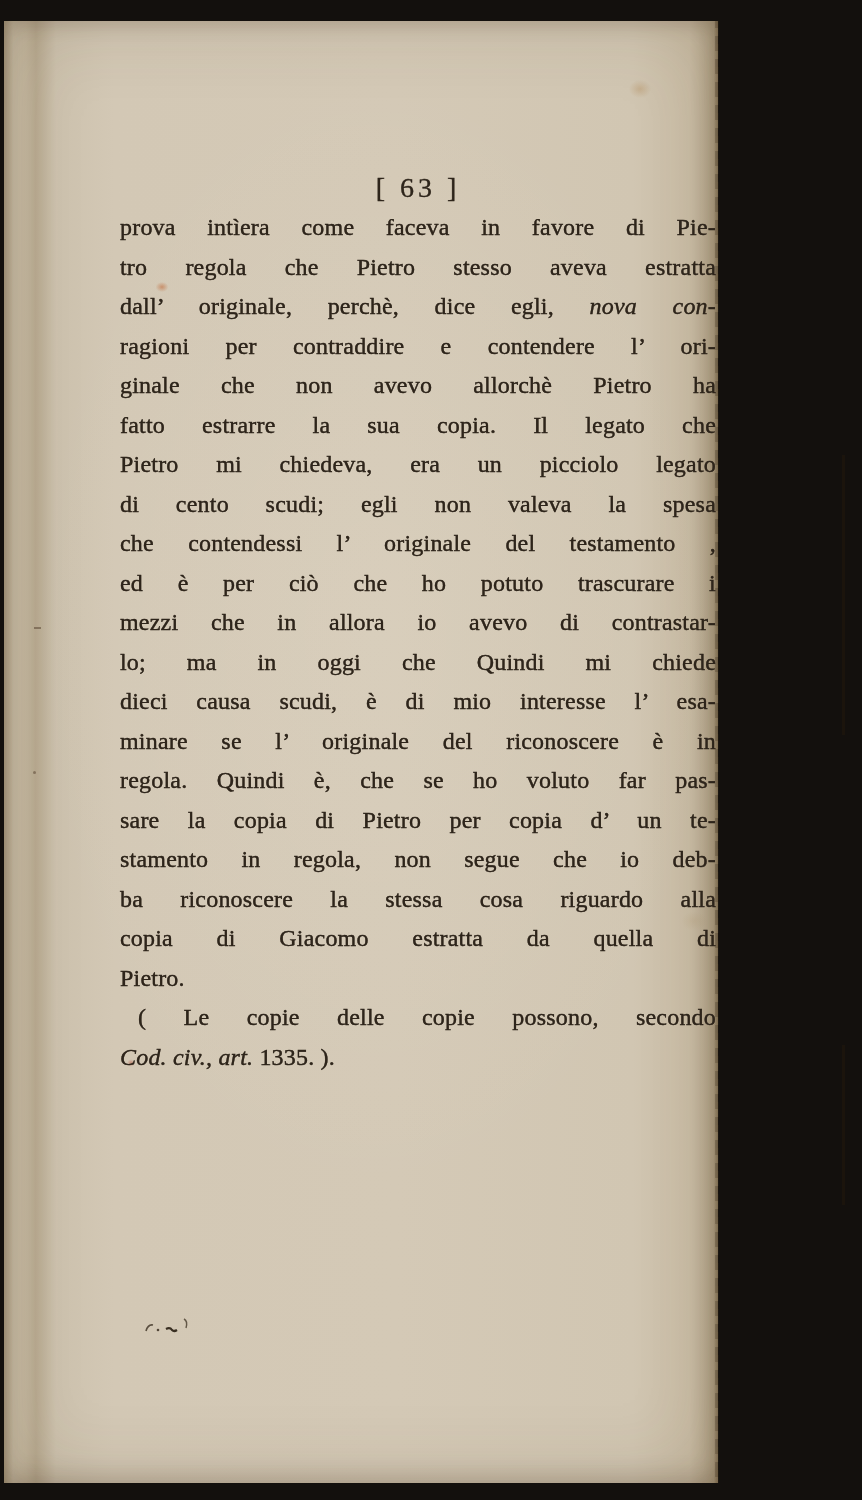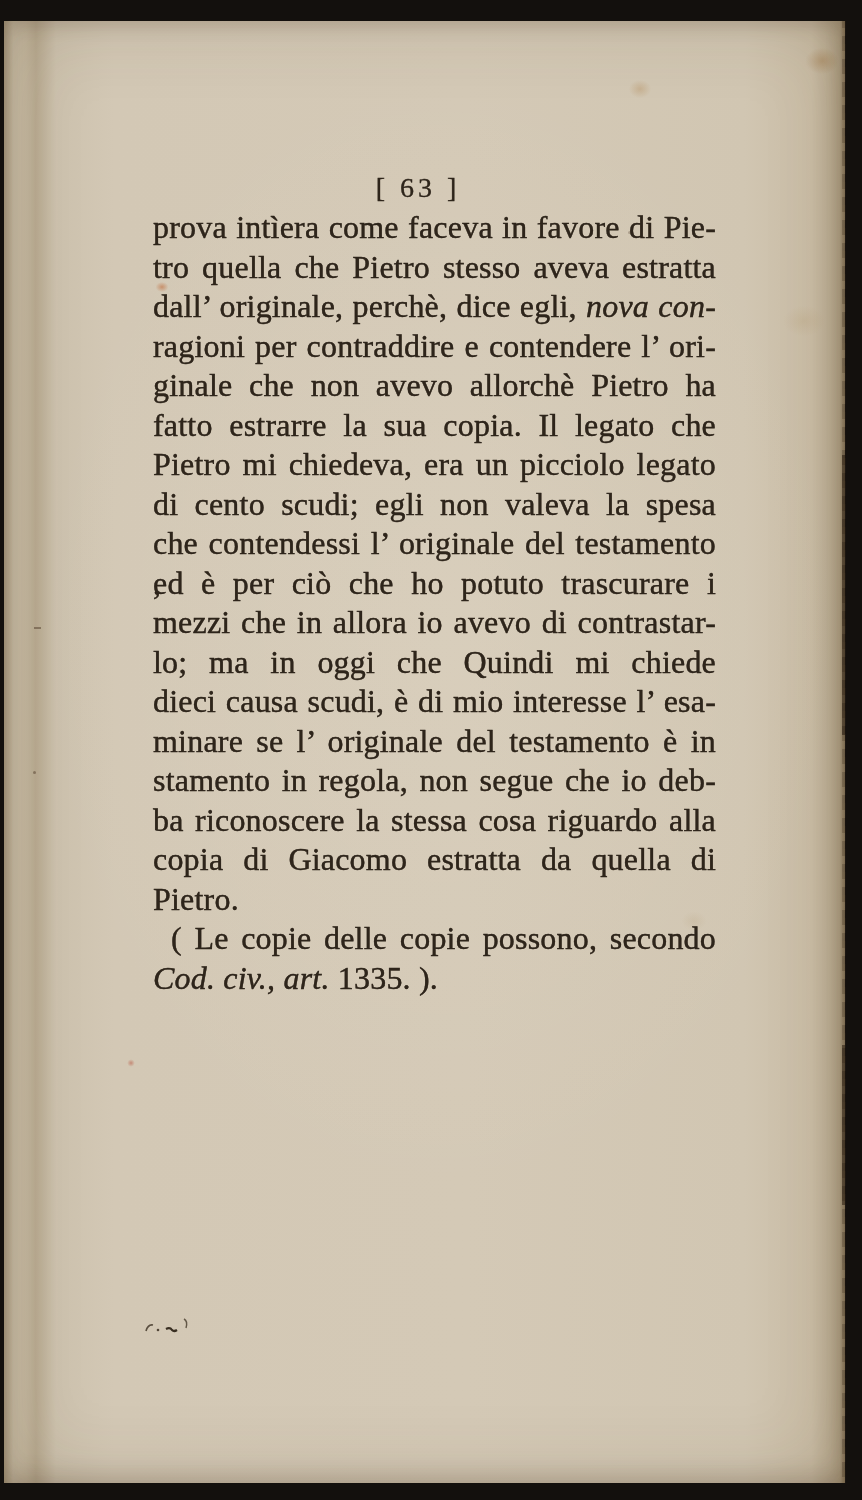--- a/index.html
+++ b/index.html
@@ -3,21 +3,21 @@
 <meta charset="utf-8">
 <style>
   html,body{margin:0;padding:0;background:#13100d;}
   .scan{
     position:relative;width:862px;height:1500px;overflow:hidden;
     background:#13100d;
     font-family:"Liberation Serif","DejaVu Serif",serif;
   }
   
   .paper{
-    position:absolute;left:4px;top:21px;width:841px;height:1462px;
+    position:absolute;left:4px;top:21px;width:714px;height:1462px;
     background:
       radial-gradient(9px 7px at 158px 266px, rgba(188,90,36,.50), rgba(188,90,36,0) 72%),
       radial-gradient(5px 5px at 127px 1042px, rgba(178,62,40,.45), rgba(178,62,40,0) 75%),
       radial-gradient(16px 13px at 636px 68px, rgba(165,112,48,.26), rgba(165,112,48,0) 70%),
       radial-gradient(24px 19px at 818px 40px, rgba(150,100,44,.32), rgba(150,100,44,0) 70%),
       radial-gradient(30px 22px at 800px 300px, rgba(160,120,60,.12), rgba(160,120,60,0) 70%),
       radial-gradient(18px 14px at 690px 900px, rgba(150,115,60,.10), rgba(150,115,60,0) 70%),
       radial-gradient(60% 48% at 52% 42%, rgba(255,250,238,.10), rgba(0,0,0,0) 82%),
       linear-gradient(90deg,
         #b4a68c 0px,#c9bda6 9px,#c3b69e 22px,#b9ab92 32px,#cdc2ae 52px,
@@ -37,23 +37,23 @@
   }
   .edge-dash{position:absolute;width:3px;background:rgba(35,24,12,.55);}
   .margin-mark{position:absolute;background:rgba(70,52,34,.45);}
   
   .textblock{position:absolute;left:116px;top:149px;width:596px;color:#2e251b;}
   .pagenum{
     text-align:center;font-size:28px;line-height:36px;letter-spacing:4px;
     -webkit-text-stroke:.35px #2e251b;margin-bottom:2px;
   }
   .line{
-    font-size:32px;line-height:39.5px;height:39.5px;white-space:normal;
+    font-size:24px;line-height:39.5px;height:39.5px;white-space:normal;
     text-align:justify;text-align-last:justify;letter-spacing:.2px;
-    -webkit-text-stroke:.32px #2e251b;text-shadow:0 0 .6px rgba(46,37,27,.55);margin-left:33px;
+    -webkit-text-stroke:.32px #2e251b;text-shadow:0 0 .6px rgba(46,37,27,.55);
   }
   .line.nojust{text-align:left;text-align-last:left;}
   .line.indent{padding-left:18px;}
   .line .it{font-style:italic;}
   svg.smudge{position:absolute;}
 </style>
 </head>
 <body>
 
 <div class="scan">
@@ -70,33 +70,35 @@
       <path d="M4 22 q2 -7 7 -6" stroke="rgba(50,38,24,.75)" stroke-width="1.6" fill="none"></path>
       <circle cx="16" cy="21" r="1.3" fill="rgba(50,38,24,.8)"></circle>
       <path d="M24 20 q4 -2 6 1 q2 2 5 0" stroke="rgba(40,30,18,.9)" stroke-width="2.2" fill="none"></path>
       <path d="M42 10 q4 2 2 9" stroke="rgba(50,38,24,.7)" stroke-width="1.4" fill="none"></path>
     </svg>
 
     <div class="textblock">
       <div class="pagenum">[ 63 ]</div>
       <div>
           <div class="line"><span>prova intìera come faceva in favore di Pie-</span></div>
-          <div class="line"><span>tro quella che Pietro stesso aveva estratta</span></div>
+          <div class="line"><span>tro regola che Pietro stesso aveva estratta</span></div>
           <div class="line"><span>dall’ originale, perchè, dice egli, </span><span class="it">nova con-</span></div>
           <div class="line"><span>ragioni per contraddire e contendere l’ ori-</span></div>
           <div class="line"><span>ginale che non avevo allorchè Pietro ha</span></div>
           <div class="line"><span>fatto estrarre la sua copia. Il legato che</span></div>
           <div class="line"><span>Pietro mi chiedeva, era un picciolo legato</span></div>
           <div class="line"><span>di cento scudi; egli non valeva la spesa</span></div>
           <div class="line"><span>che contendessi l’ originale del testamento ,</span></div>
           <div class="line"><span>ed è per ciò che ho potuto trascurare i</span></div>
           <div class="line"><span>mezzi che in allora io avevo di contrastar-</span></div>
           <div class="line"><span>lo; ma in oggi che Quindi mi chiede</span></div>
           <div class="line"><span>dieci causa scudi, è di mio interesse l’ esa-</span></div>
-          <div class="line"><span>minare se l’ originale del testamento è in</span></div>
+          <div class="line"><span>minare se l’ originale del riconoscere è in</span></div>
+          <div class="line"><span>regola. Quindi è, che se ho voluto far pas-</span></div>
+          <div class="line"><span>sare la copia di Pietro per copia d’ un te-</span></div>
           <div class="line"><span>stamento in regola, non segue che io deb-</span></div>
           <div class="line"><span>ba riconoscere la stessa cosa riguardo alla</span></div>
           <div class="line"><span>copia di Giacomo estratta da quella di</span></div>
           <div class="line nojust"><span>Pietro.</span></div>
           <div class="line indent"><span>( Le copie delle copie possono, secondo</span></div>
           <div class="line nojust"><span class="it">Cod. civ., art. </span><span>1335. ).</span></div>
         </div>
     </div>
 
   </div>

